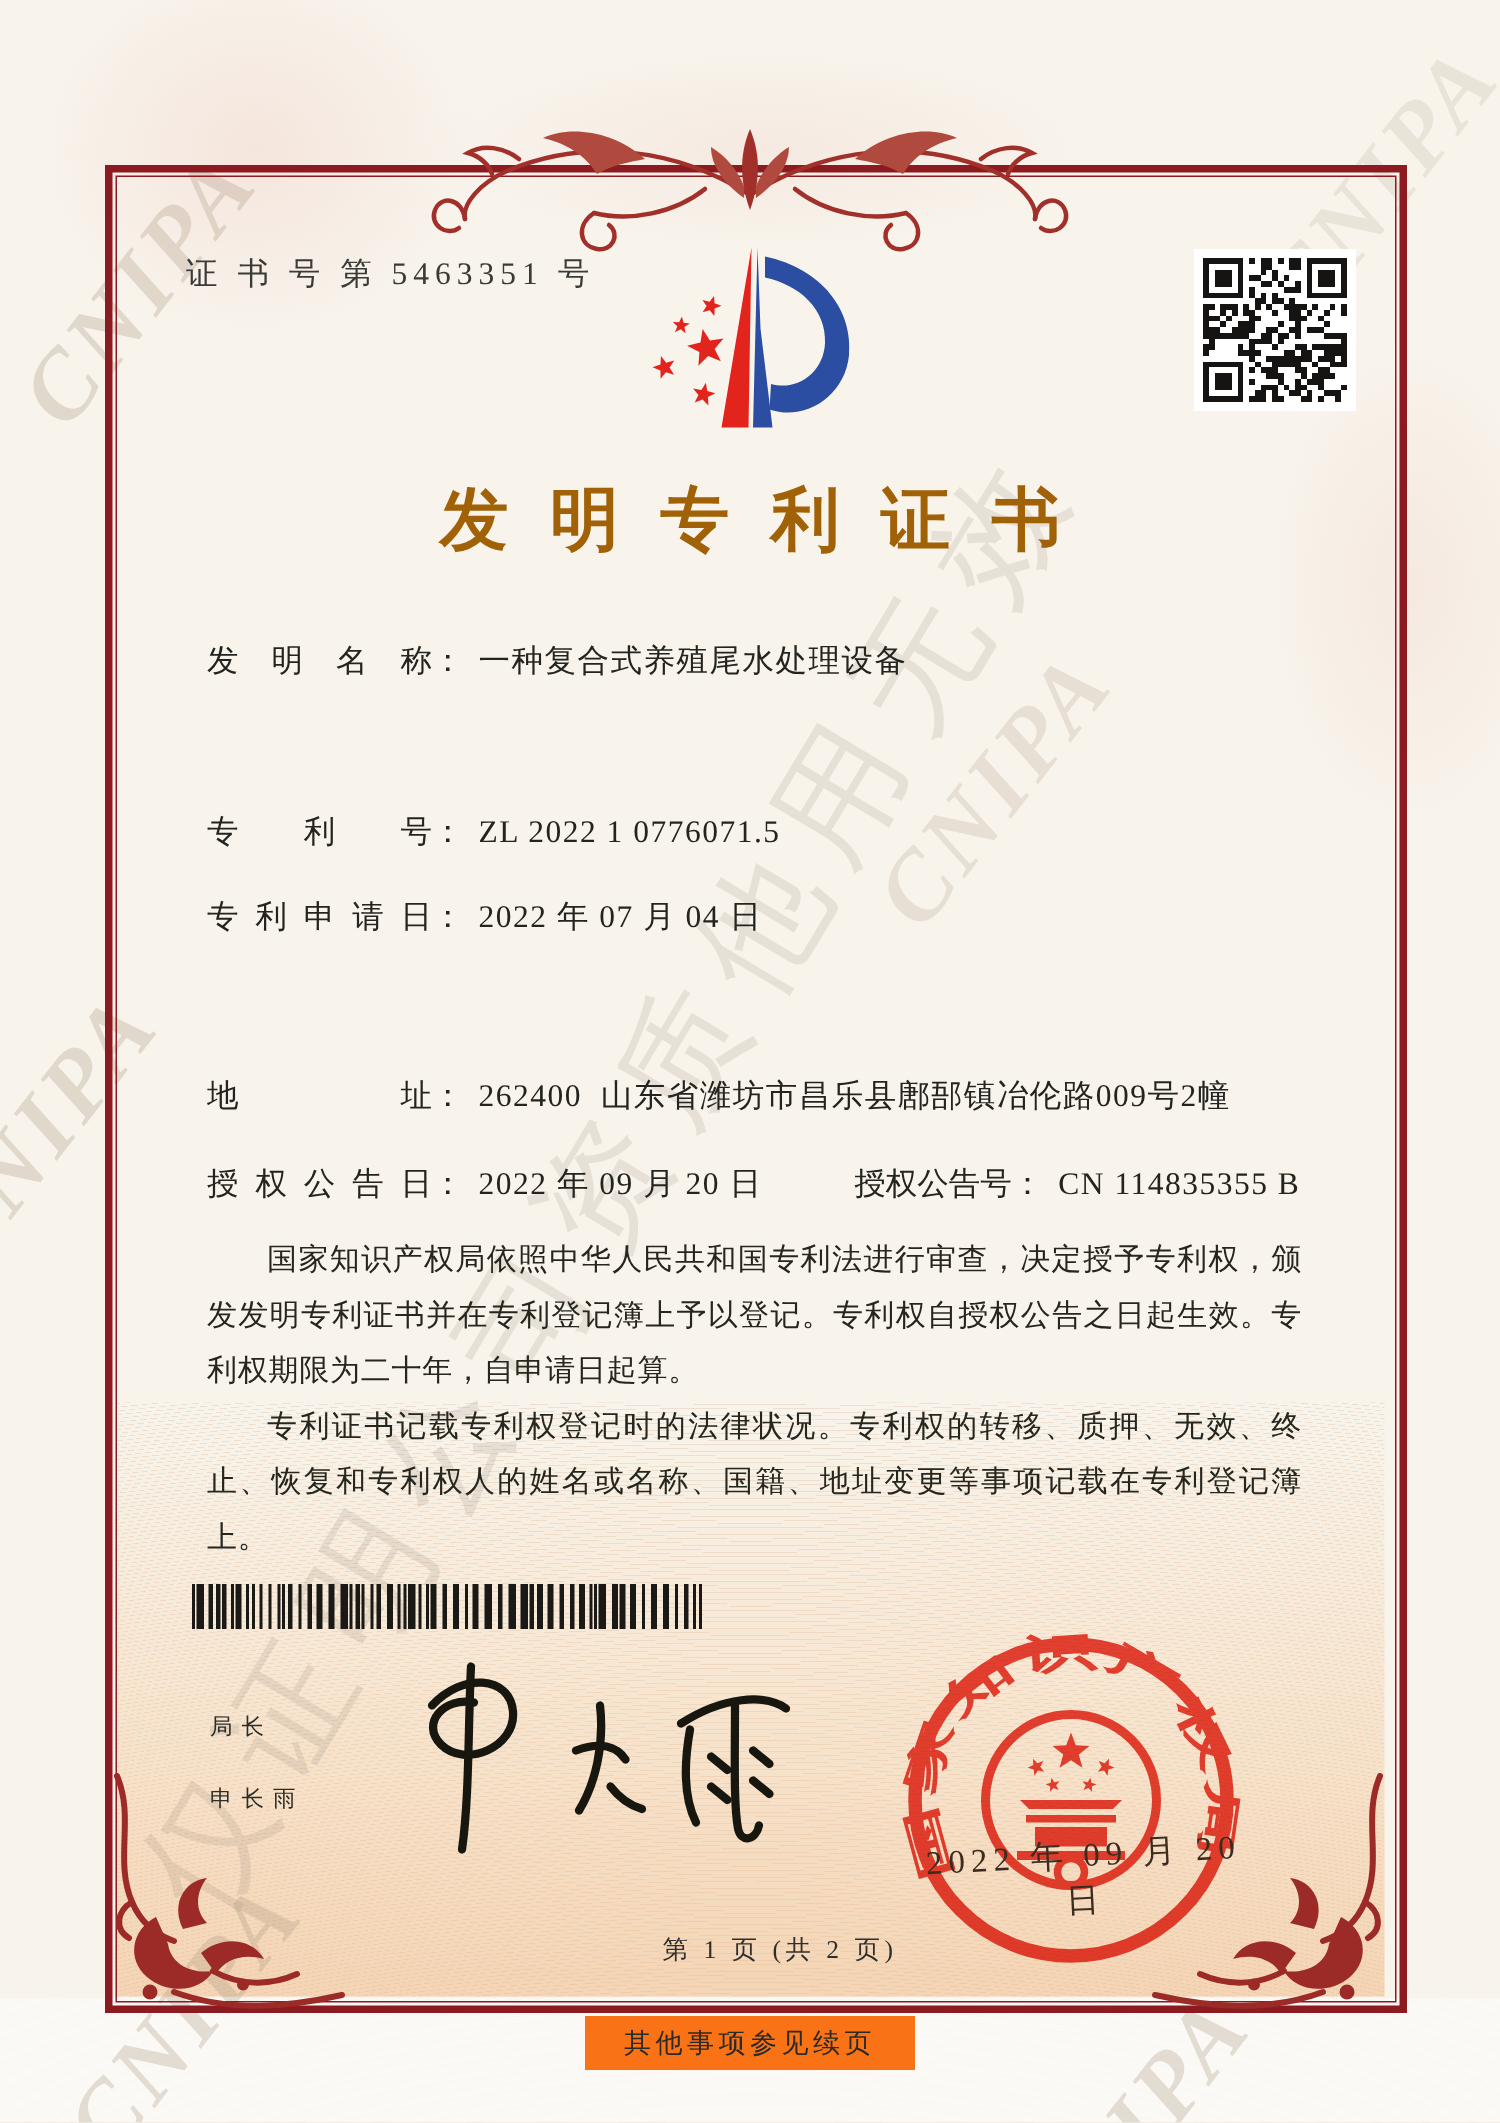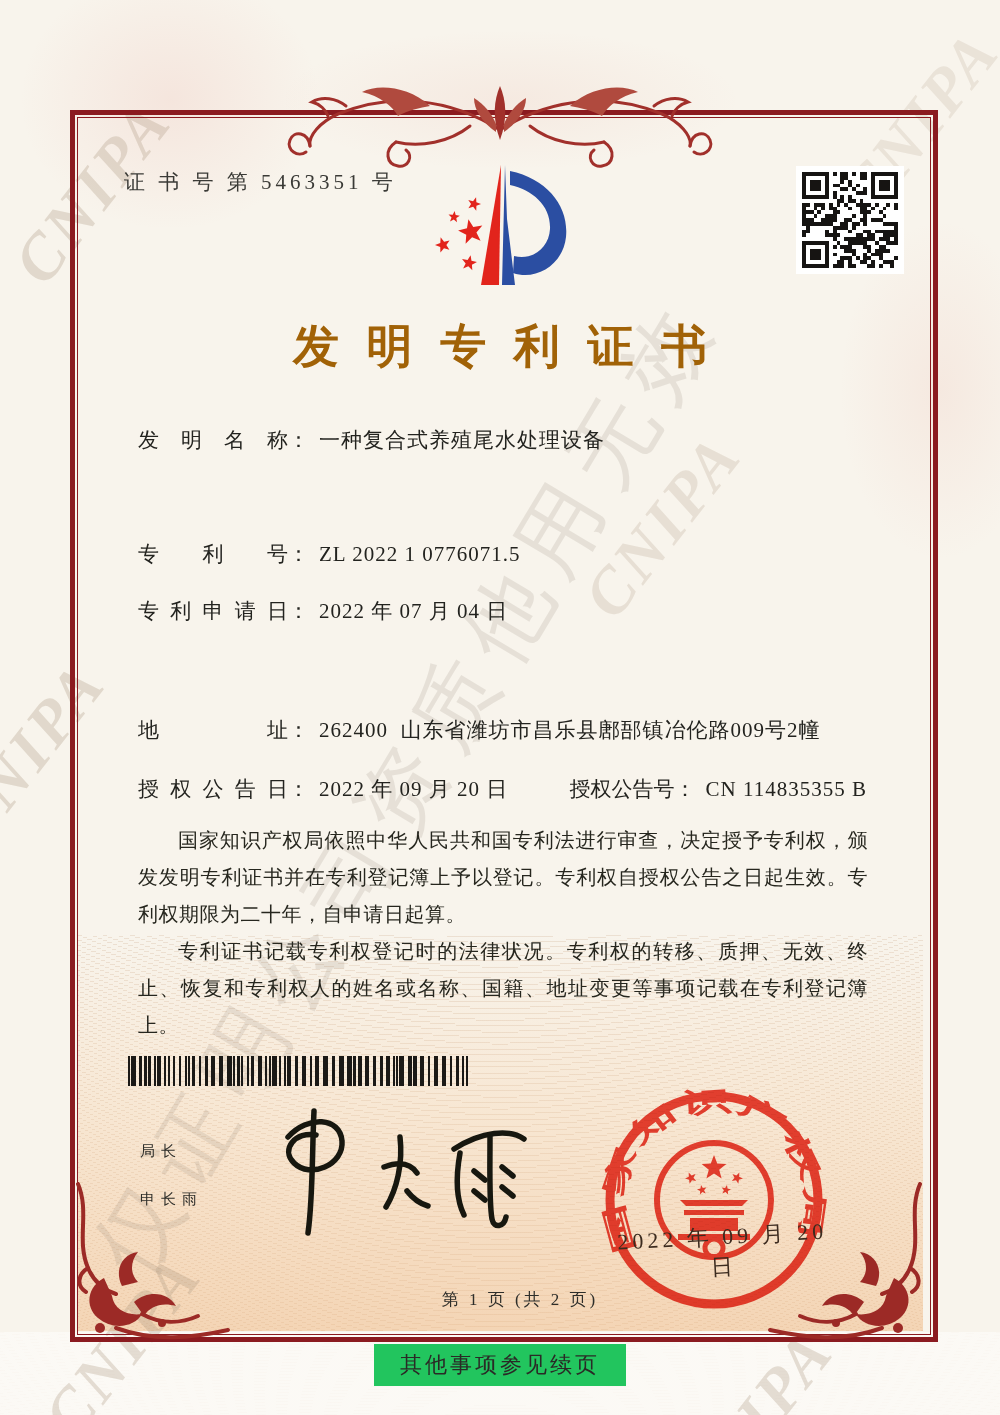--- a/index.html
+++ b/index.html
@@ -74,22 +74,22 @@
   .officer-title{top:1142px;}
   .officer-name{top:1190px;}
   .signature{position:absolute;left:250px;top:1103px;width:300px;height:140px;}
   .seal{position:absolute;left:592px;top:1078px;width:244px;height:244px;
     opacity:.94;mix-blend-mode:multiply;}
   .seal-date{position:absolute;left:618px;top:1222px;width:210px;text-align:center;
     font-size:22px;letter-spacing:4px;color:#3c2b1f;transform:rotate(-3deg);}
   .page-info{position:absolute;left:0;right:0;top:1288px;text-align:center;
     font-size:17px;letter-spacing:3px;color:#2e2e2a;margin-left:40px;}
   .note-box{position:absolute;left:0;right:0;top:1344px;text-align:center;}
-  .note-box span{display:inline-block;background:#22c55e;padding:6px 26px;
-    font-size:22px;letter-spacing:3px;color:#2a2a26;}
+  .note-box span{display:inline-block;background:#f97316;padding:6px 26px;
+    font-size:18px;letter-spacing:3px;color:#2a2a26;}
 </style>
 </head>
 <body>
 
 <div class="page">
 
   <div class="blob blob1"></div>
   <div class="blob blob2"></div>
   <div class="blob blob3"></div>
 

